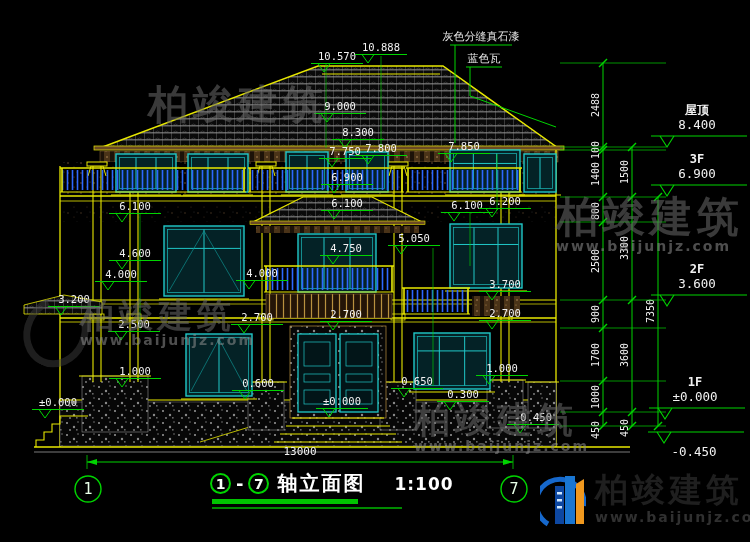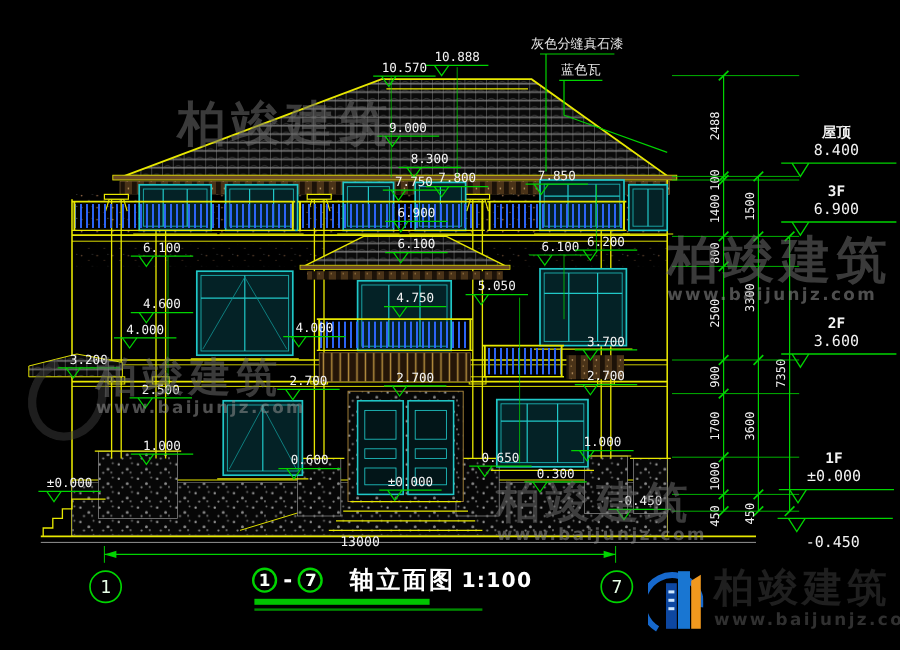--- a/index.html
+++ b/index.html
@@ -8,22 +8,22 @@
   #draw{position:absolute;left:0;top:0;}
   .wm{position:absolute;color:#6b6b6b;opacity:.55;font-weight:bold;line-height:1.02;
       pointer-events:none;white-space:nowrap;z-index:5;font-family:"DejaVu Sans",sans-serif;}
   .wm .site{display:block;font-size:14px;letter-spacing:2px;color:#8f8f8f;font-weight:bold;}
   .wm-swoosh{position:absolute;left:24px;top:296px;width:50px;height:58px;border:7px solid #3c3c3c;
       border-radius:50%;border-top-color:transparent;transform:rotate(25deg);opacity:.5;z-index:5;}
   .title-row{position:absolute;left:210px;top:470px;display:flex;align-items:center;gap:5px;
       color:#fff;font-weight:bold;z-index:6;}
   .axc{width:21px;height:21px;border:2px solid #00d400;border-radius:50%;display:flex;
       align-items:center;justify-content:center;font-size:14px;color:#f5fff5;box-sizing:border-box;}
-  .tmain{font-size:20px;letter-spacing:2px;margin-left:17px;}
-  .tscale{font-size:17px;margin-left:0;letter-spacing:1px;}
+  .tmain{font-size:20px;letter-spacing:2px;margin-left:3px;}
+  .tscale{font-size:17px;margin-left:24px;letter-spacing:1px;}
   .title-underline1{position:absolute;left:212px;top:499px;width:146px;height:5px;background:#00c400;z-index:6;}
   .title-underline2{position:absolute;left:212px;top:507px;width:190px;height:2px;background:#008a00;z-index:6;}
   .logo{position:absolute;left:540px;top:466px;display:flex;align-items:center;gap:9px;z-index:7;}
   .logo-name{font-size:33px;font-weight:bold;color:#1f1f1f;letter-spacing:4px;line-height:1;}
   .logo-site{font-size:14px;font-weight:bold;color:#303030;letter-spacing:2px;margin-top:3px;}
 </style>
 </head>
 <body>
 
 <div id="stage">

